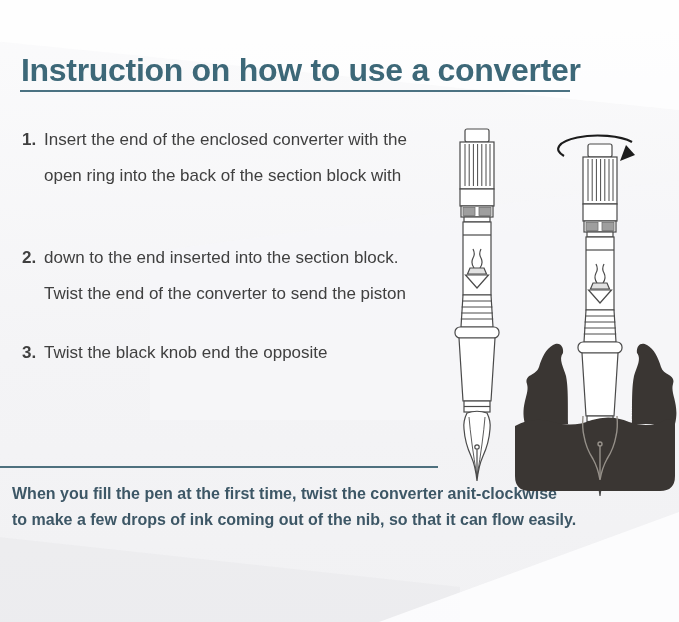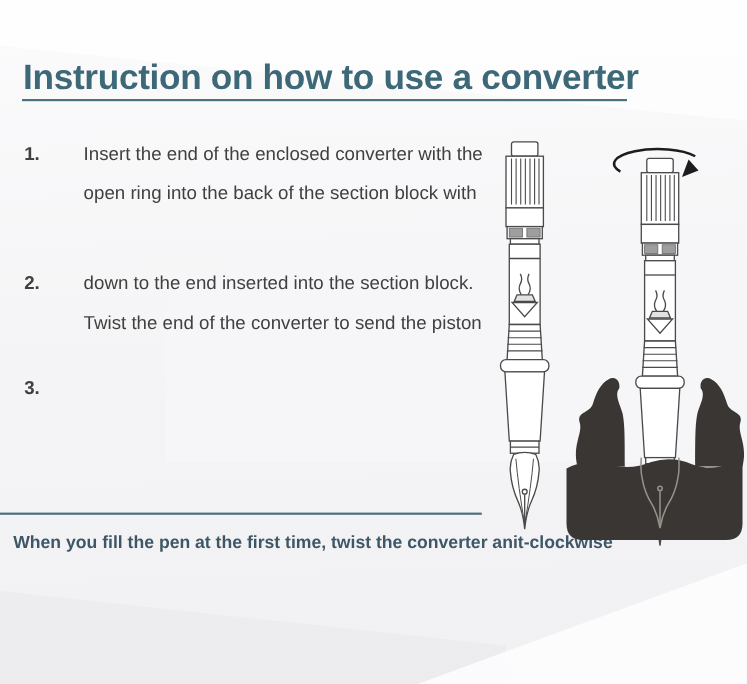--- a/index.html
+++ b/index.html
@@ -23,21 +23,21 @@
   .title{
     position:absolute;left:21px;top:52px;
     font-size:32px;font-weight:bold;color:#3d6878;letter-spacing:-.3px;
   }
   .title-underline{
     position:absolute;left:20px;top:90px;width:550px;height:2px;background:#4b7282;
   }
 
   .step{position:absolute;left:22px;display:flex;color:#404040;font-size:17px;line-height:36px;}
   .step .num{font-weight:bold;width:22px;flex:0 0 22px;}
-  .step .lines div{white-space:nowrap;margin-left:32px;}
+  .step .lines div{white-space:nowrap;}
   .step1{top:122px;}
   .step2{top:240px;}
   .step3{top:335px;}
 
   .divider{position:absolute;left:0;top:466px;width:438px;height:2px;background:#4e707e;}
 
   .footer-note{position:absolute;left:12px;top:481px;color:#3d5766;font-size:16px;line-height:26px;font-weight:bold;}
   .footer-note div{white-space:nowrap;}
 
   .diagram{position:absolute;}
@@ -108,20 +108,21 @@
 <div class="step step2">
   <span class="num">2.</span>
   <div class="lines">
     <div>down to the end inserted into the section block.</div>
     <div>Twist the end of the converter to send the piston</div>
   </div>
 </div>
 <div class="step step3">
   <span class="num">3.</span>
   <div class="lines">
+    <div>Twist the black knob end the opposite</div>
   </div>
 </div>
 
 <svg class="diagram pen-left" width="80" height="370" viewBox="0 0 80 370">
   <use href="#pen-shape"></use>
 </svg>
 
 <svg class="diagram pen-right" width="100" height="382" viewBox="0 0 100 382">
   <use href="#pen-shape" x="10" y="12"></use>
   <g>
@@ -143,13 +144,14 @@
   <g fill="none" stroke="#96918a" stroke-width="1.4">
     <path d="M78 86 Q 77 98 79 106 Q 81 118 88 129 Q 93 138 95 150 Q 97 138 102 129 Q 109 118 111 106 Q 113 98 112 86"></path>
     <circle cx="95" cy="114" r="2"></circle>
     <line x1="95" y1="116" x2="95" y2="147"></line>
   </g>
 </svg>
 
 <div class="divider"></div>
 <div class="footer-note">
   <div>When you fill the pen at the first time, twist the converter anit-clockwise</div>
+  <div>to make a few drops of ink coming out of the nib, so that it can flow easily.</div>
 </div>
 
 </body></html>

